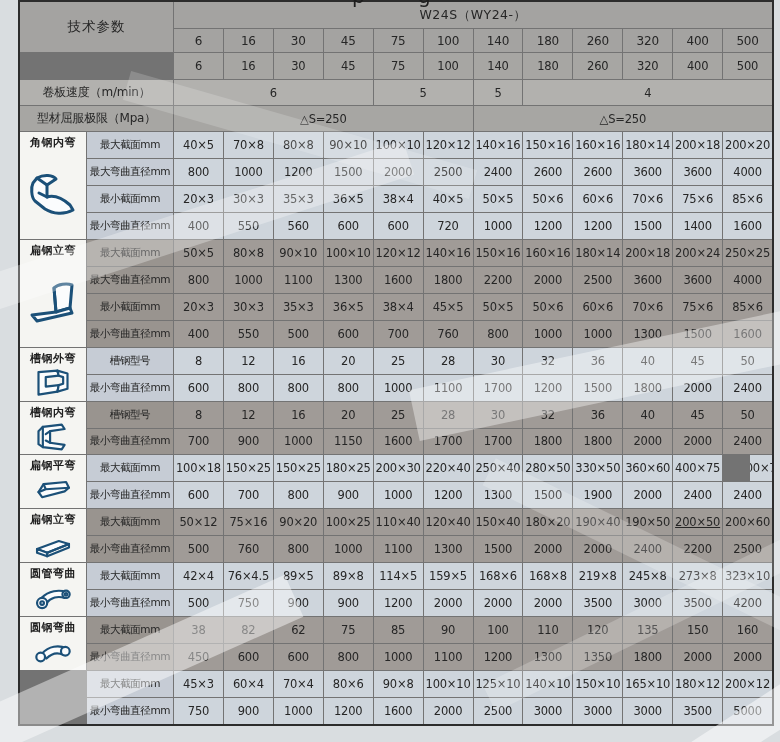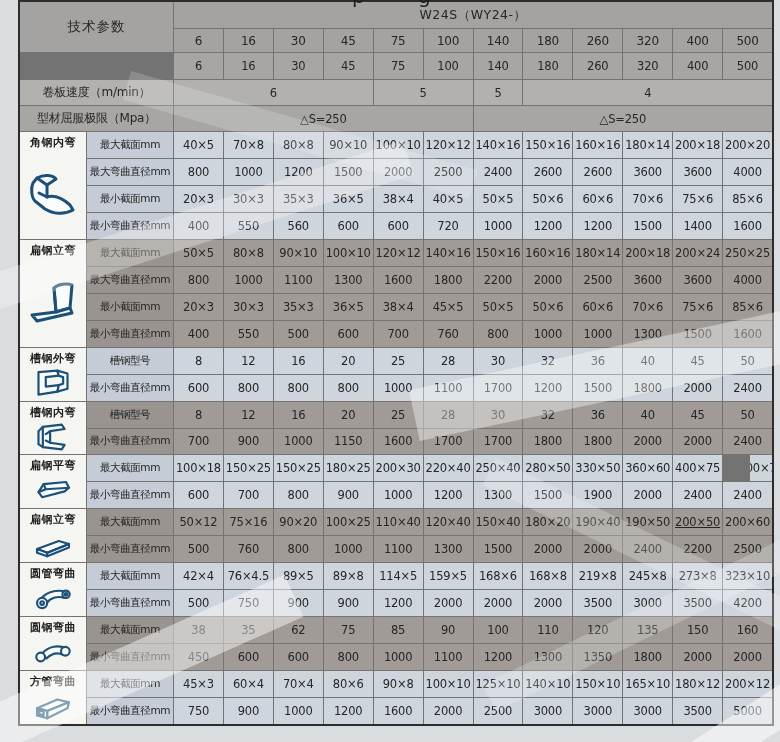--- a/index.html
+++ b/index.html
@@ -410,21 +410,21 @@
       <div class="secicon">
         <svg viewBox="0 0 56 44">
           <path class="f" d="M13 24 C22 14 36 12 46 17 L42 26 C34 22 26 24 19 31 Z"></path>
           <circle class="f" cx="11" cy="29" r="6"></circle>
           <circle class="f" cx="45" cy="21" r="6"></circle>
         </svg>
       </div>
     </div>
     <div class="c dark-lab" style="grid-area: 24 / 2 / span 1 / span 1;">最大截面mm</div>
     <div class="c dark-val" style="grid-area: 24 / 3 / span 1 / span 1;">38</div>
-    <div class="c dark-val" style="grid-area: 24 / 4 / span 1 / span 1;">35</div>
+    <div class="c dark-val" style="grid-area: 24 / 4 / span 1 / span 1;">82</div>
     <div class="c dark-val" style="grid-area: 24 / 5 / span 1 / span 1;">62</div>
     <div class="c dark-val" style="grid-area: 24 / 6 / span 1 / span 1;">75</div>
     <div class="c dark-val" style="grid-area: 24 / 7 / span 1 / span 1;">85</div>
     <div class="c dark-val" style="grid-area: 24 / 8 / span 1 / span 1;">90</div>
     <div class="c dark-val" style="grid-area: 24 / 9 / span 1 / span 1;">100</div>
     <div class="c dark-val" style="grid-area: 24 / 10 / span 1 / span 1;">110</div>
     <div class="c dark-val" style="grid-area: 24 / 11 / span 1 / span 1;">120</div>
     <div class="c dark-val" style="grid-area: 24 / 12 / span 1 / span 1;">135</div>
     <div class="c dark-val" style="grid-area: 24 / 13 / span 1 / span 1;">150</div>
     <div class="c dark-val" style="grid-area: 24 / 14 / span 1 / span 1;">160</div>
@@ -434,31 +434,20 @@
     <div class="c dark-val" style="grid-area: 25 / 5 / span 1 / span 1;">600</div>
     <div class="c dark-val" style="grid-area: 25 / 6 / span 1 / span 1;">800</div>
     <div class="c dark-val" style="grid-area: 25 / 7 / span 1 / span 1;">1000</div>
     <div class="c dark-val" style="grid-area: 25 / 8 / span 1 / span 1;">1100</div>
     <div class="c dark-val" style="grid-area: 25 / 9 / span 1 / span 1;">1200</div>
     <div class="c dark-val" style="grid-area: 25 / 10 / span 1 / span 1;">1300</div>
     <div class="c dark-val" style="grid-area: 25 / 11 / span 1 / span 1;">1350</div>
     <div class="c dark-val" style="grid-area: 25 / 12 / span 1 / span 1;">1800</div>
     <div class="c dark-val" style="grid-area: 25 / 13 / span 1 / span 1;">2000</div>
     <div class="c dark-val" style="grid-area: 25 / 14 / span 1 / span 1;">2000</div>
-    <div class="c seccell" style="grid-area: 26 / 1 / span 2 / span 1;">
-      <div class="sectitle">方管弯曲</div>
-      <div class="secicon">
-        <svg viewBox="0 0 56 44">
-          <path class="f" d="M6 25 L34 13 L50 17 L20 29 Z"></path>
-          <path class="f" d="M20 29 L50 17 L48 25 L20 39 Z"></path>
-          <path class="f" d="M6 25 L20 29 L20 39 L6 35 Z"></path>
-          <path d="M9 28 L15 30 L15 35 L9 33 Z"></path>
-        </svg>
-      </div>
-    </div>
     <div class="c light-lab" style="grid-area: 26 / 2 / span 1 / span 1;">最大截面mm</div>
     <div class="c light-val" style="grid-area: 26 / 3 / span 1 / span 1;">45×3</div>
     <div class="c light-val" style="grid-area: 26 / 4 / span 1 / span 1;">60×4</div>
     <div class="c light-val" style="grid-area: 26 / 5 / span 1 / span 1;">70×4</div>
     <div class="c light-val" style="grid-area: 26 / 6 / span 1 / span 1;">80×6</div>
     <div class="c light-val" style="grid-area: 26 / 7 / span 1 / span 1;">90×8</div>
     <div class="c light-val" style="grid-area: 26 / 8 / span 1 / span 1;">100×10</div>
     <div class="c light-val" style="grid-area: 26 / 9 / span 1 / span 1;">125×10</div>
     <div class="c light-val" style="grid-area: 26 / 10 / span 1 / span 1;">140×10</div>
     <div class="c light-val" style="grid-area: 26 / 11 / span 1 / span 1;">150×10</div>

